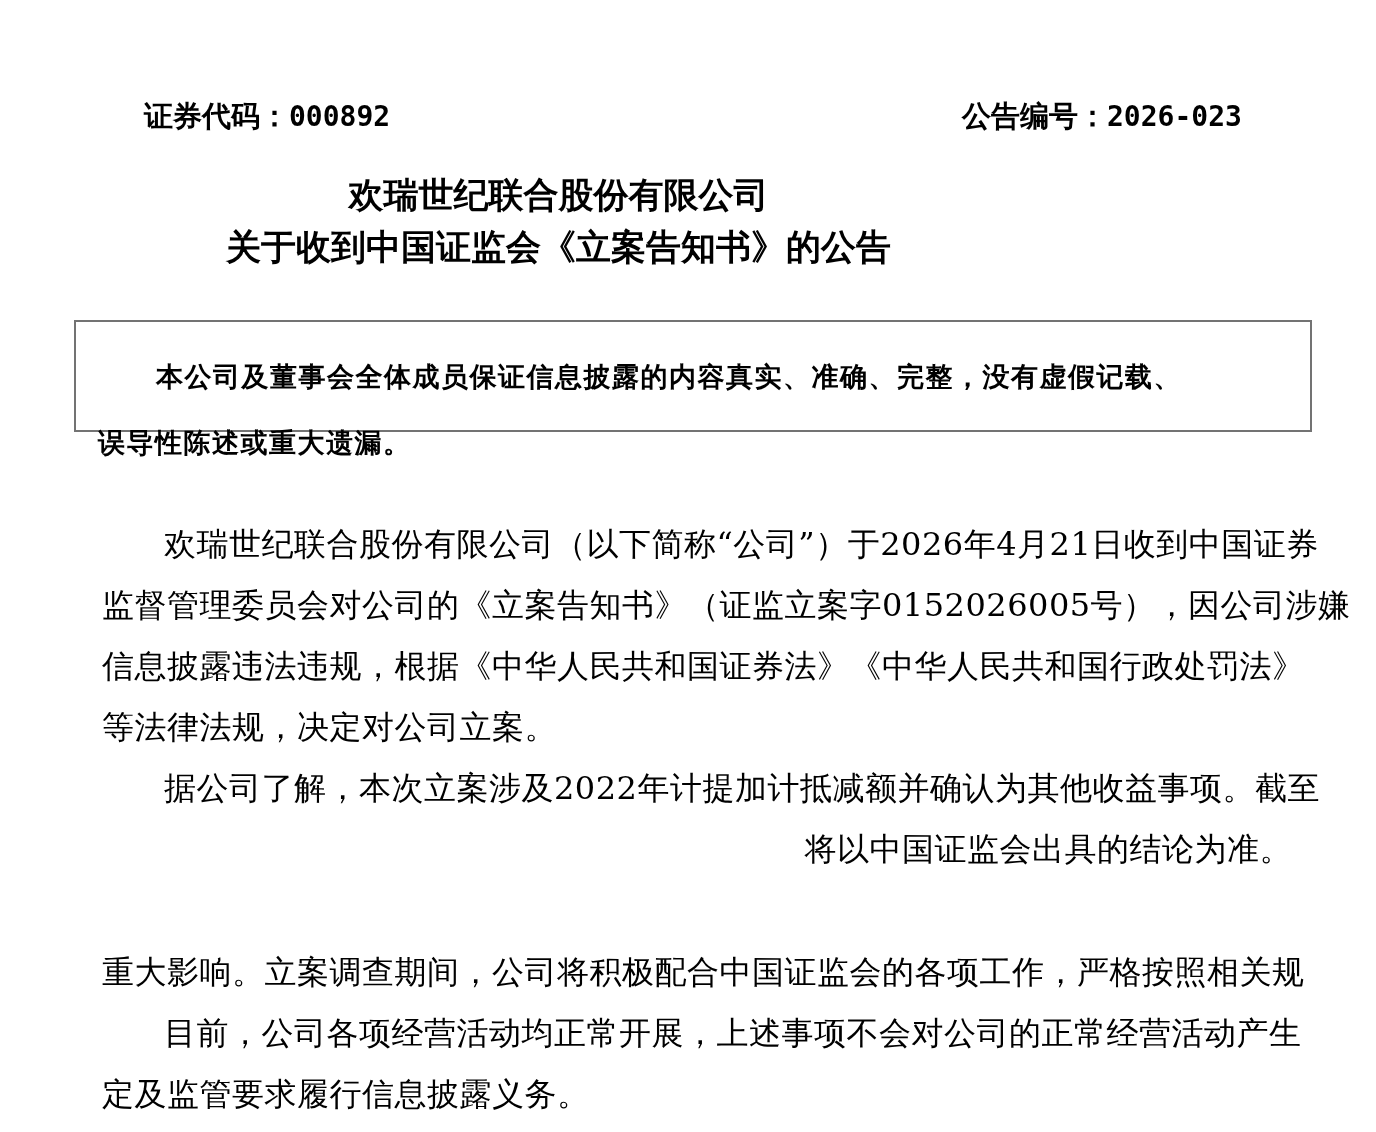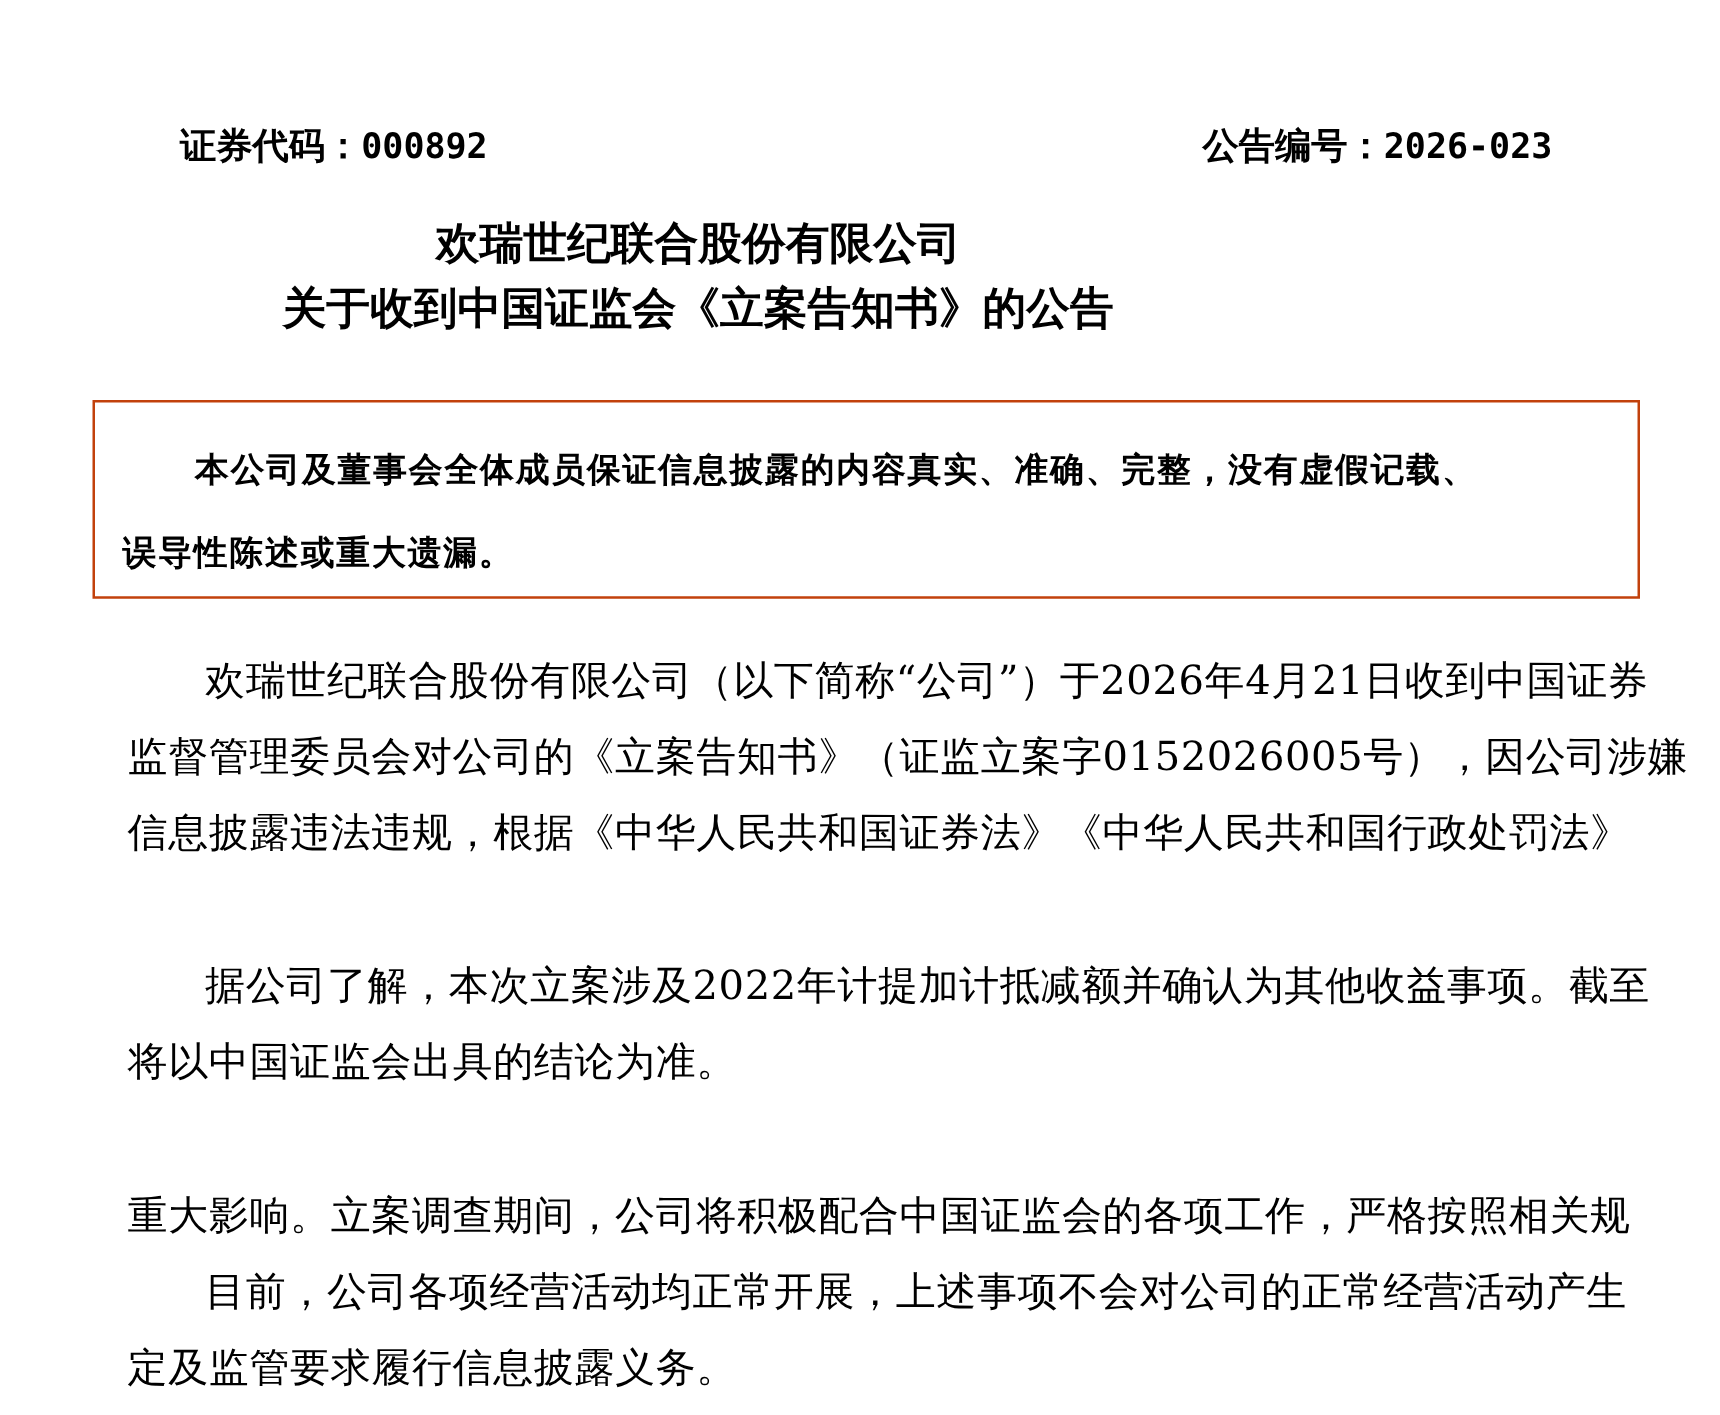--- a/index.html
+++ b/index.html
@@ -52,22 +52,22 @@
       white-space: nowrap;
     }
     .title-1 { top: 170px; }
     .title-2 { top: 222px; }
 
     .notice-box {
       position: absolute;
       left: 74px;
       top: 320px;
       width: 1238px;
-      height: 159px;
-      border: 2px solid #c2410c;
+      height: 112px;
+      border: 2px solid #737373;
       box-sizing: border-box;
     }
     .notice-text {
       position: absolute;
       left: 22px;
       top: 22px;
       width: 1200px;
       font-family: "DejaVu Sans", "Liberation Sans", sans-serif;
       font-weight: bold;
       font-size: 27px;
@@ -89,21 +89,21 @@
       font-size: 32px;
       line-height: 61px;
       letter-spacing: 0.5px;
     }
     .body-line {
       display: block;
       white-space: nowrap;
     }
     .body-line.first { padding-left: 62px; }
     .para-1 { top: 514px; }
-    .para-2 { top: 758px; }
+    .para-2 { top: 758px; text-align: right; }
     .para-3 { top: 942px; }
   </style>
 </head>
 <body>
 
 <div class="meta-row">
   <div class="meta-item meta-code">
     <span>证券代码：</span><span class="val">000892</span>
   </div>
   <div class="meta-item meta-num">
@@ -118,20 +118,21 @@
   <div class="notice-text">
     <span class="notice-line">本公司及董事会全体成员保证信息披露的内容真实、准确、完整，没有虚假记载、</span>
     <span class="notice-line cont">误导性陈述或重大遗漏。</span>
   </div>
 </div>
 
 <div class="body-para para-1">
   <span class="body-line first">欢瑞世纪联合股份有限公司（以下简称“公司”）于2026年4月21日收到中国证券</span>
   <span class="body-line">监督管理委员会对公司的《立案告知书》（证监立案字0152026005号），因公司涉嫌</span>
   <span class="body-line">信息披露违法违规，根据《中华人民共和国证券法》《中华人民共和国行政处罚法》</span>
+  <span class="body-line">等法律法规，决定对公司立案。</span>
 </div>
 
 <div class="body-para para-2">
   <span class="body-line first">据公司了解，本次立案涉及2022年计提加计抵减额并确认为其他收益事项。截至</span>
   <span class="body-line">将以中国证监会出具的结论为准。</span>
 </div>
 
 <div class="body-para para-3">
   <span class="body-line">重大影响。立案调查期间，公司将积极配合中国证监会的各项工作，严格按照相关规</span>
   <span class="body-line first">目前，公司各项经营活动均正常开展，上述事项不会对公司的正常经营活动产生</span>

